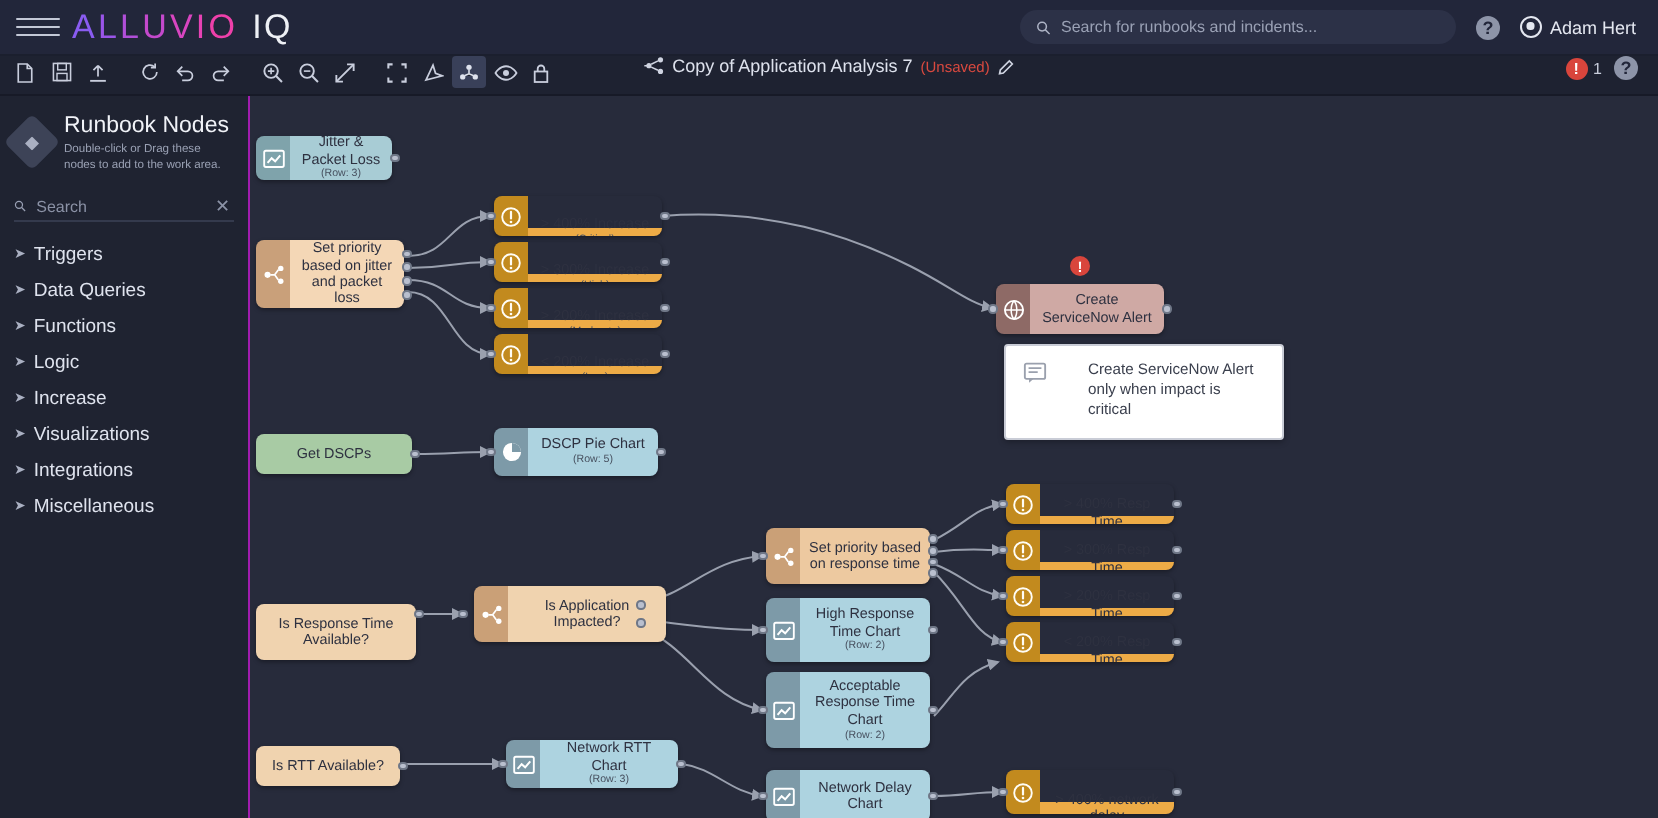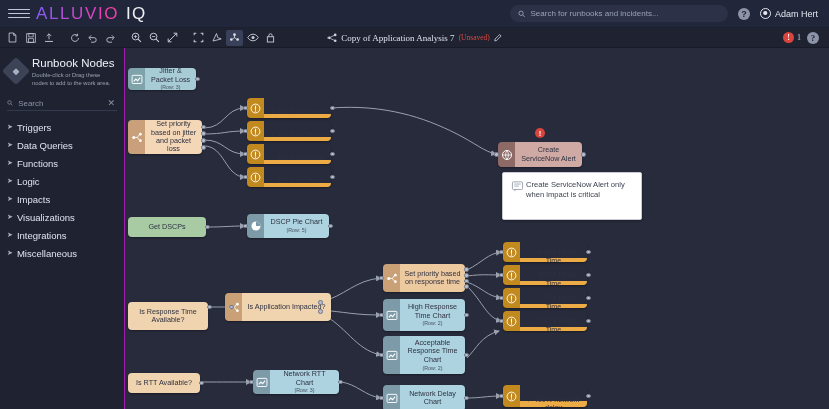--- a/index.html
+++ b/index.html
@@ -45,23 +45,22 @@
     border:1.2px solid #e4e7f0; position:relative;
   }
   .avatar:after{
     content:""; position:absolute; left:50%; top:2px; transform:translateX(-50%);
     width:3.5px;height:3.5px;border-radius:50%;background:#e4e7f0;
   }
 
   
   .toolbar {
     position:absolute; left:0; top:28px; width:829px; height:20px;
-    background:#1e2231; display:flex; align-items:center;
+    background:#1e2231; display:flex; align-items:flex-start;
     border-bottom:1px solid #171a27;
-    font-family:Liberation Serif, serif;
   }
   .tb-group { display:flex; align-items:center; gap:1px; padding-left:4px; }
   .tb-btn {
     width:17px; height:16px; display:flex; align-items:center; justify-content:center;
     border-radius:2px; cursor:pointer; color:#c9cedd;
   }
   .tb-btn.active { background:#394059; }
   .tb-sep { width:7px; }
 
   .doc-title {
@@ -147,21 +146,21 @@
     position:absolute; width:4.5px; height:4.5px; border-radius:50%;
     background:#b9bfce; border:0.5px solid #6f7787;
   }
   .errmark {
     position:absolute; width:10px; height:10px; border-radius:50%;
     background:#d9453c; color:#fff; font-size:7.5px; font-weight:bold;
     display:flex; align-items:center; justify-content:center;
   }
   .comment {
     position:absolute; background:#ffffff; border:1px solid #c9ccd6;
-    display:flex; align-items:flex-start; gap:2px; padding:7px 8px;
+    display:flex; align-items:flex-start; gap:20px; padding:7px 8px;
     border-radius:2px; box-shadow:0 1px 3px rgba(0,0,0,.3);
   }
   .comment .ctext { font-size:7.6px; line-height:10px; color:#3a3f4d; }
   .comment .cicon { color:#9aa0ad; flex:0 0 13px; margin-top:1px; }
   svg { display:block; }
 </style>
 </head>
 <body>
 
 <div id="app">
@@ -344,21 +343,21 @@
       <div class="cat">
           <span class="chev">➤</span>
           <span>Functions</span>
         </div>
       <div class="cat">
           <span class="chev">➤</span>
           <span>Logic</span>
         </div>
       <div class="cat">
           <span class="chev">➤</span>
-          <span>Impacts</span>
+          <span>Increase</span>
         </div>
       <div class="cat">
           <span class="chev">➤</span>
           <span>Visualizations</span>
         </div>
       <div class="cat">
           <span class="chev">➤</span>
           <span>Integrations</span>
         </div>
       <div class="cat">
@@ -520,21 +519,21 @@
           </div>
         </div>
         <div class="port" style="left: 118px; top: 175.8px;"></div>
         <div class="port" style="left: 203px; top: 175.8px;"></div>
         <div class="node n-tan" style="left: 3px; top: 254px; width: 80px; height: 28px;">
           <div class="body">
             <div class="label">Is Response Time Available?</div>
           </div>
         </div>
         <div class="port" style="left: 82px; top: 256.8px;"></div>
-        <div class="node n-tan" style="left: 100px; top: 245px; width: 106px; height: 28px;">
+        <div class="node n-tan" style="left: 112px; top: 245px; width: 96px; height: 28px;">
           <div class="icon">
             <svg width="12" height="11" viewBox="0 0 14 13">
               <circle cx="11" cy="2.6" r="1.6" fill="#fff"></circle>
               <circle cx="11" cy="10.2" r="1.6" fill="#fff"></circle>
               <circle cx="3.2" cy="6.4" r="1.8" fill="#fff"></circle>
               <path d="M4.8 6.4h2.6M7.4 6.4 9.6 3.4M7.4 6.4l2.2 3" stroke="#fff" stroke-width="1"></path>
             </svg>
           </div>
           <div class="body">
             <div class="label">Is Application Impacted?</div>

